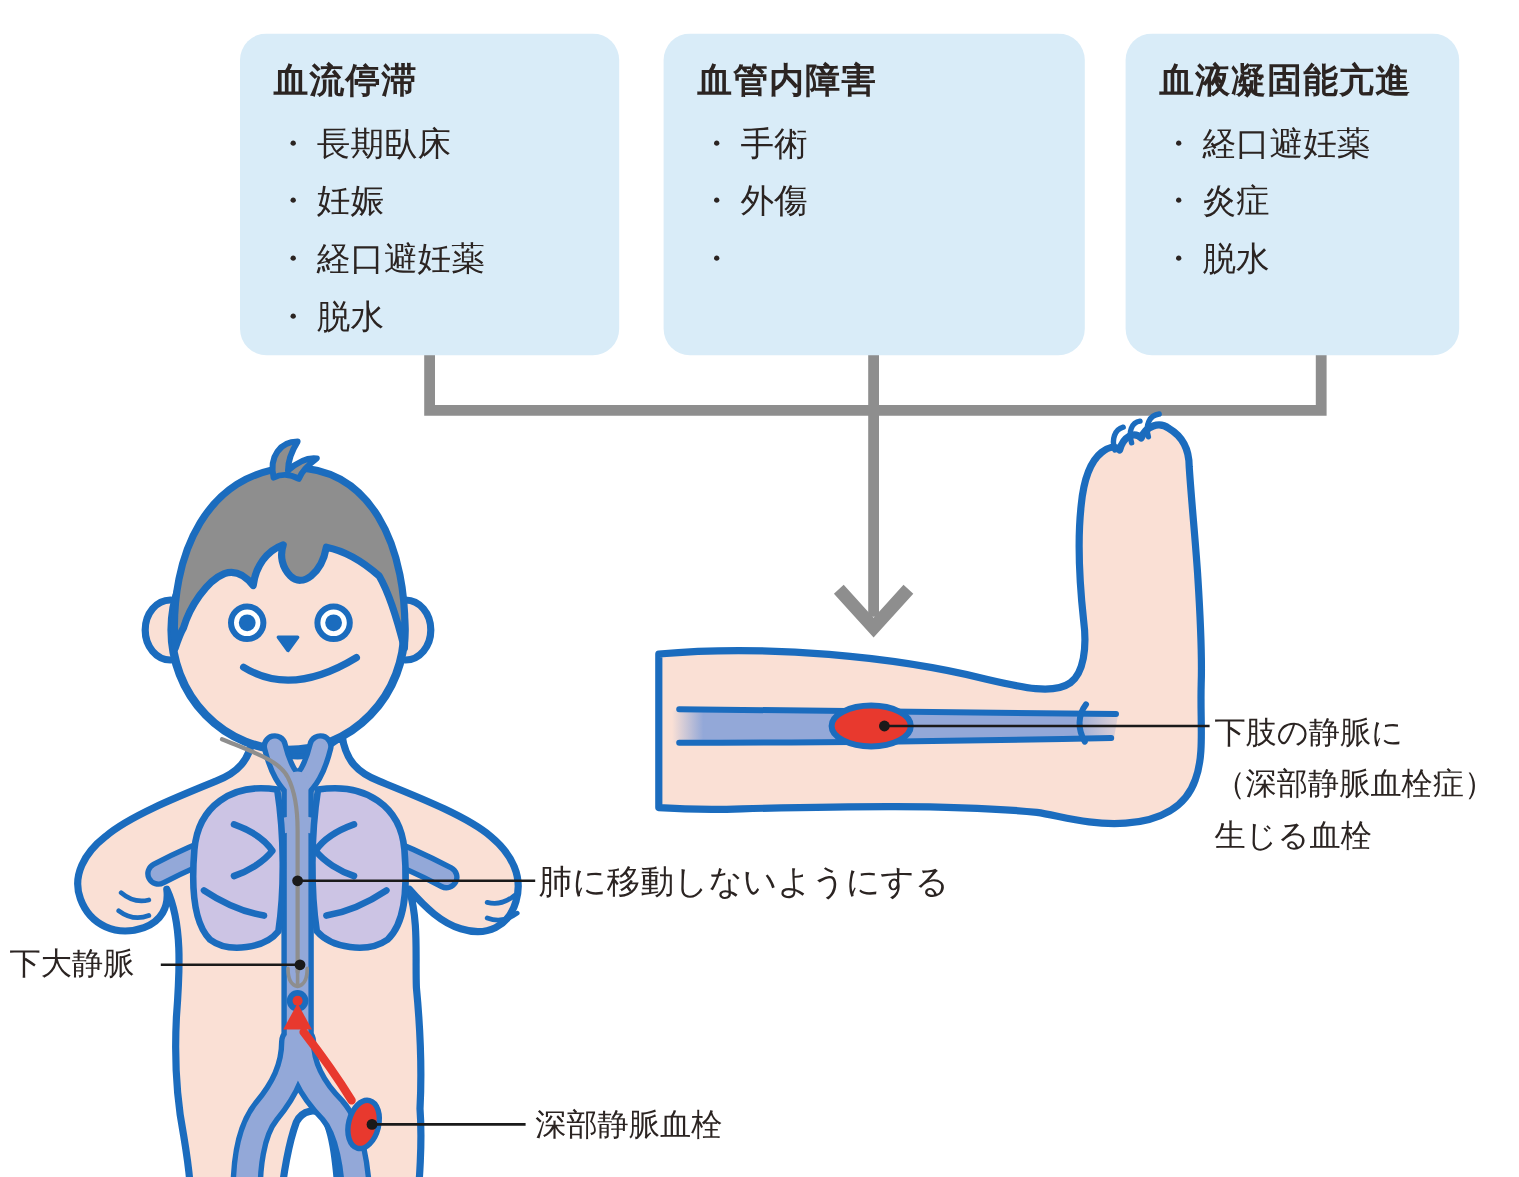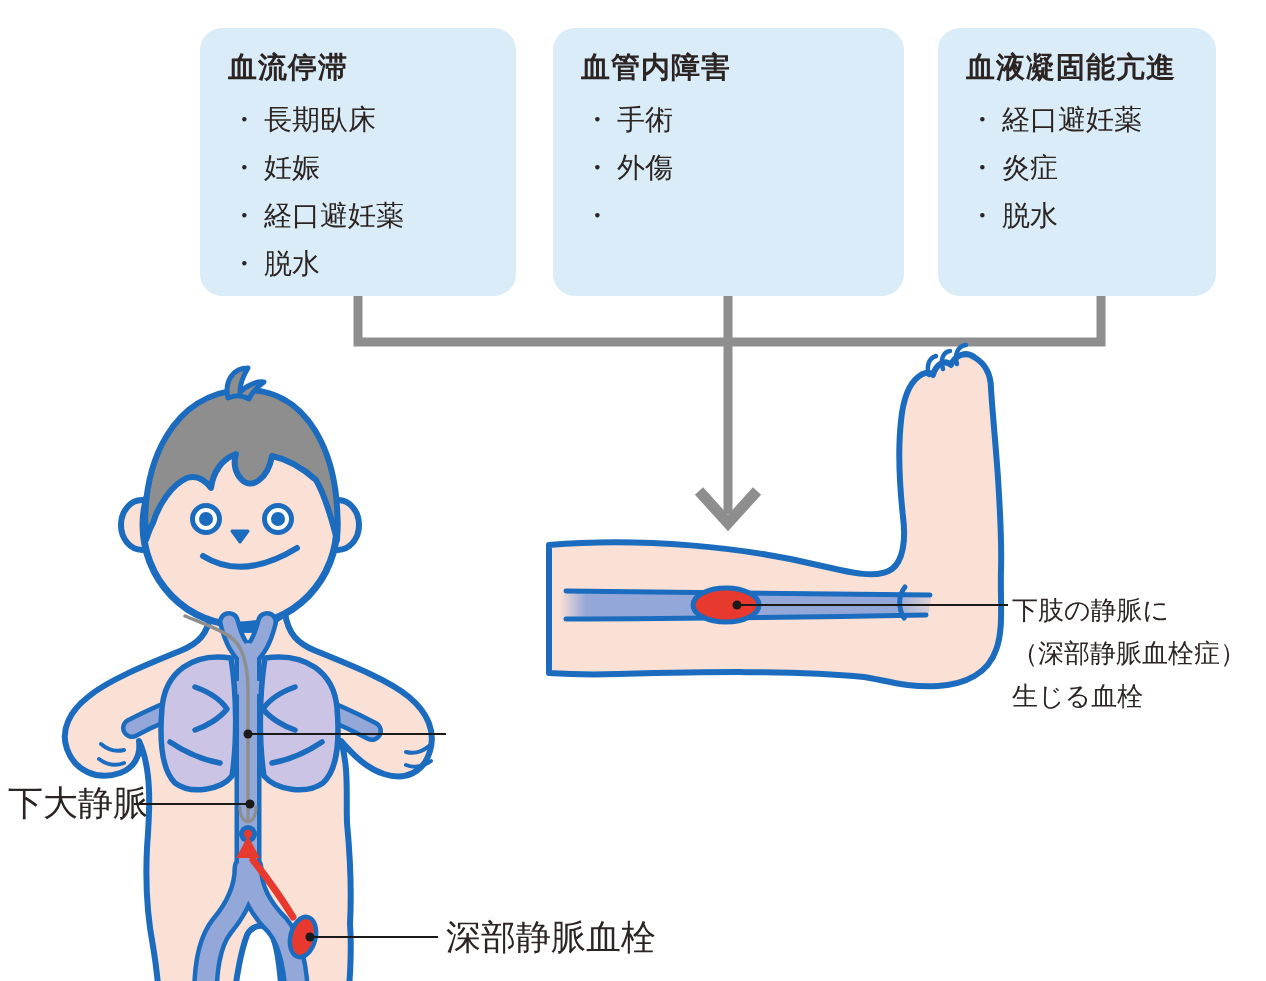--- a/index.html
+++ b/index.html
@@ -24,21 +24,21 @@
   .fWhite{fill:#fff;}
 
   .cause-box{
     position:absolute;top:0;height:268px;background:var(--box_bg,#d9ecf8);
     border-radius:22px;box-sizing:border-box;padding:20px 0 0 28px;
   }
   .box-title{font-size:29px;font-weight:bold;letter-spacing:1px;}
   .box-list{list-style:none;margin:8px 0 0 2px;padding:0;font-size:28px;}
   .box-list li{display:flex;align-items:center;height:48px;}
   .bullet{margin-right:6px;}
-  .lbl{position:absolute;font-size:35px;line-height:32px;white-space:nowrap;text-align:right;}
+  .lbl{position:absolute;font-size:26px;line-height:32px;white-space:nowrap;text-align:right;}
   .note{position:absolute;font-size:28px;line-height:45px;white-space:nowrap;}
   .leg-label{position:absolute;font-size:26px;line-height:43px;white-space:nowrap;}
 </style>
 </head>
 <body>
 
 <div class="canvas">
 
   <svg class="art" width="1266" height="981" viewBox="0 0 1266 981">
     <defs>
@@ -208,20 +208,21 @@
       <li>
           <span class="bullet">・</span>
           <span>脱水</span>
         </li>
     </ul>
   </div>
 
   <div class="lbl" style="left:8px;top:759px">下大静脈</div>
 
   <div class="note" style="left:449px;top:684px">
+    <div>肺に移動しないようにする</div>
   </div>
 
   <div class="lbl" style="left:446px;top:893px">深部静脈血栓</div>
 
   <div class="leg-label" style="left:1012px;top:561px">
     <div>下肢の静脈に</div>
     <div>（深部静脈血栓症）</div>
     <div>生じる血栓</div>
   </div>
 

